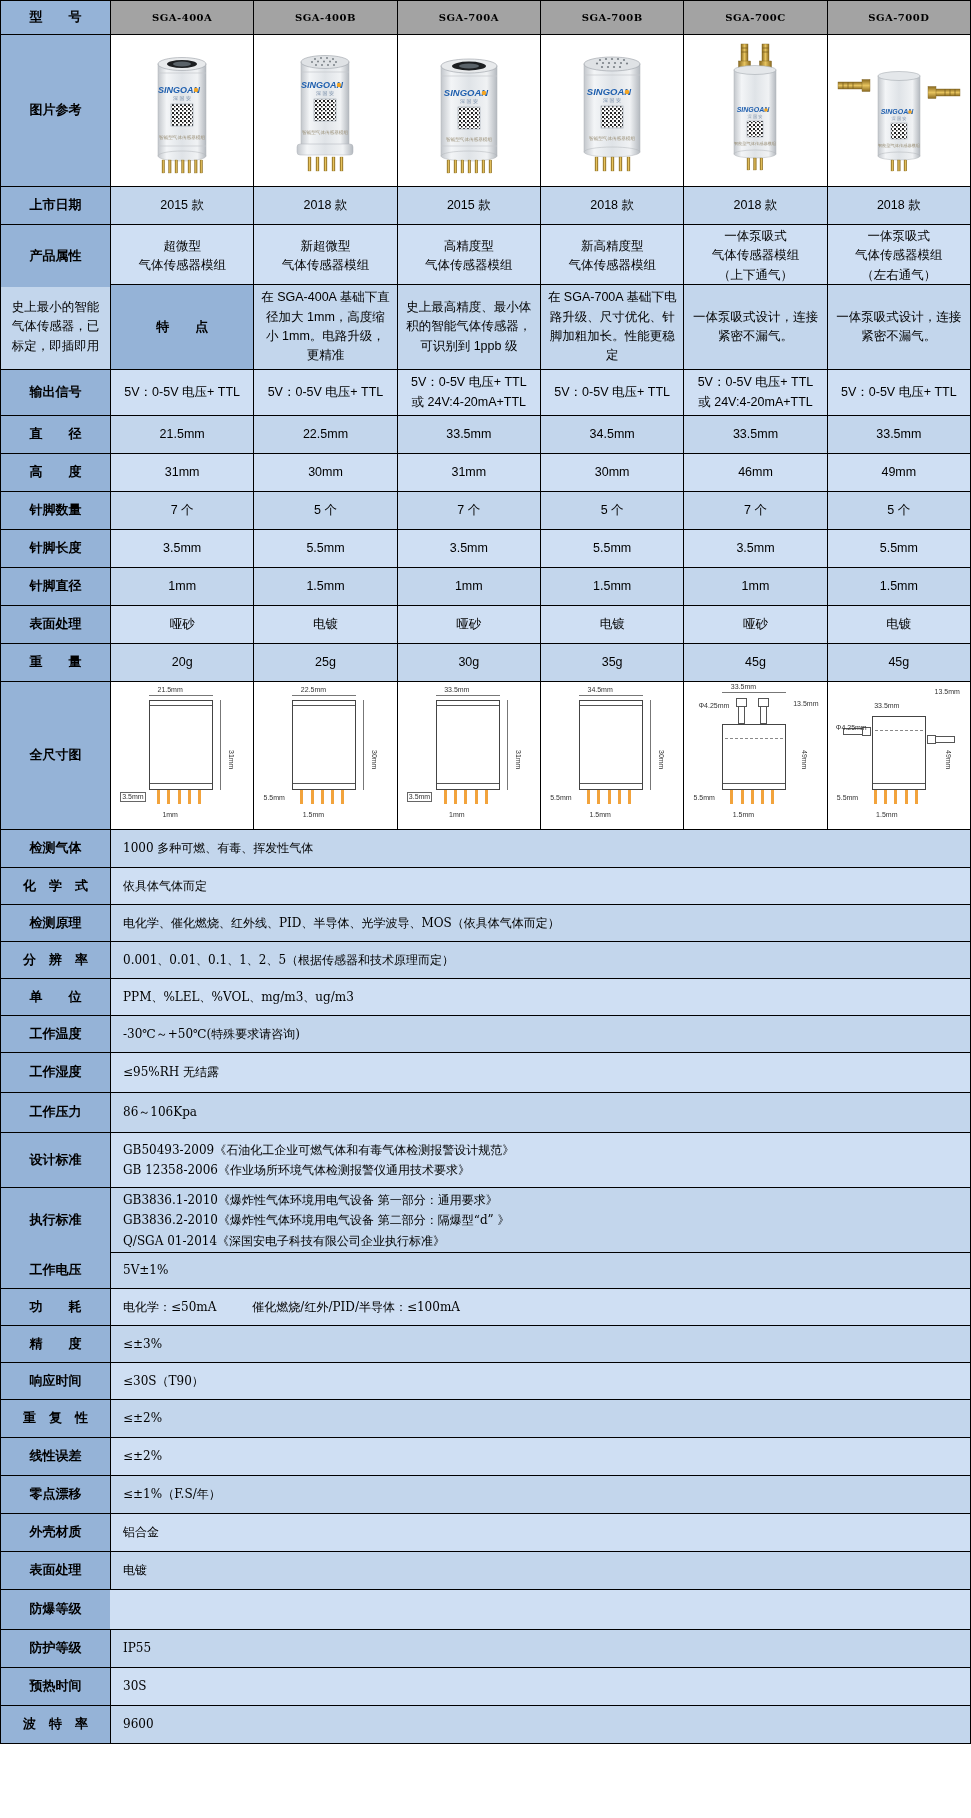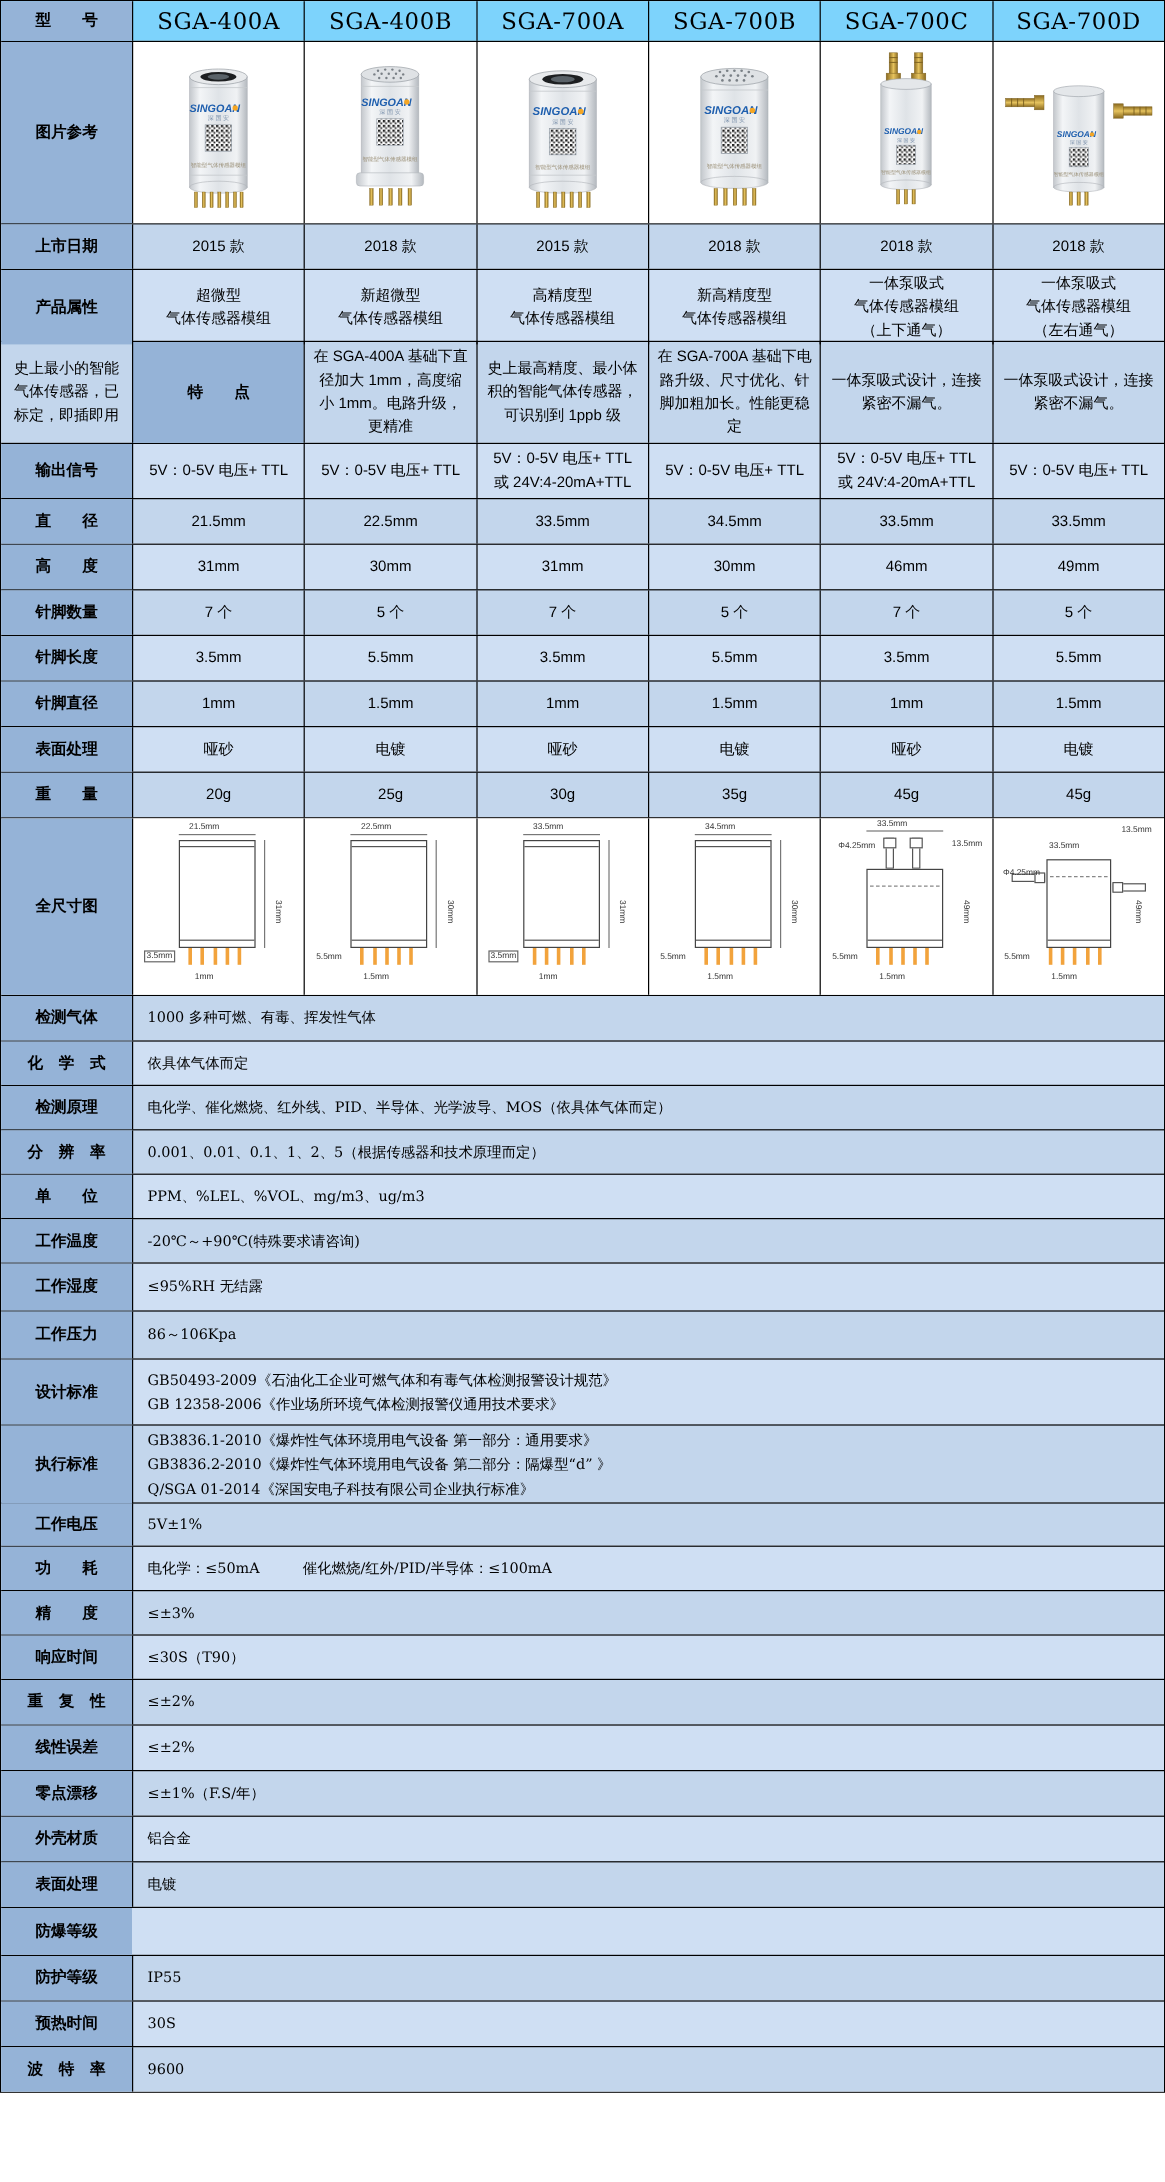--- a/index.html
+++ b/index.html
@@ -7,28 +7,28 @@
   .page{width:971px;height:1818px;overflow:hidden;background:#fff;
         font-family:"Liberation Sans","DejaVu Sans",sans-serif;color:#000;}
   .tbl{width:971px;border:1px solid #000;}
   .row{display:grid;grid-template-columns:109px repeat(6,1fr);}
   .frow{display:grid;grid-template-columns:109px 1fr;}
   .row + .row,.frow + .frow,.row + .frow,.frow + .row{border-top:1px solid #000;}
   .row > div + div,.frow > div + div{border-left:1px solid #000;}
   .cell{min-width:0;}
   .lab{display:flex;align-items:center;justify-content:center;text-align:center;
        background:#95b3d7;font-weight:bold;font-size:13px;line-height:1.25;padding:2px;}
-  .mh{display:flex;align-items:center;justify-content:center;font-weight:normal;
-      font-size:19px;letter-spacing:.5px;font-family:"DejaVu Serif","Liberation Serif",serif;}
+  .mh{display:flex;align-items:center;justify-content:center;font-weight:bold;
+      font-size:10px;letter-spacing:.5px;font-family:"DejaVu Serif","Liberation Serif",serif;}
   .v{display:flex;align-items:center;justify-content:center;text-align:center;
      font-size:12.5px;line-height:1.55;padding:2px 6px;white-space:pre-line;}
   .fv{display:flex;align-items:center;text-align:left;font-size:12px;line-height:1.7;
       padding:2px 12px;white-space:pre-line;
       font-family:"DejaVu Serif","Liberation Serif",serif;}
-  .hdr{background:#7dd3fc;}
+  .hdr{background:#a3a3a3;}
   .rl{background:#cfdff3;}
   .rd{background:#c3d6ec;}
   .photo{background:#fff;display:flex;align-items:flex-end;justify-content:center;overflow:hidden;}
   .dcell{background:#fff;position:relative;overflow:hidden;}
   
   .diag{position:relative;width:126px;height:140px;margin:4px auto 0;color:#333;}
   .dim{position:absolute;font-size:7px;line-height:1.1;white-space:nowrap;}
   .dw{top:0;left:0;right:24px;text-align:center;}
   .dlw{position:absolute;top:9px;left:30px;right:32px;height:1px;background:#777;}
   .dbody{position:absolute;top:14px;left:30px;right:32px;bottom:36px;border:1px solid #444;background:#fff;}
@@ -563,21 +563,21 @@
   <div class="frow rd" style="height:37px">
     <div class="cell lab">分　辨　率</div>
     <div class="cell fv">0.001、0.01、0.1、1、2、5（根据传感器和技术原理而定）</div>
   </div>
   <div class="frow rl" style="height:37px">
     <div class="cell lab">单　　位</div>
     <div class="cell fv">PPM、%LEL、%VOL、mg/m3、ug/m3</div>
   </div>
   <div class="frow rd" style="height:37px">
     <div class="cell lab">工作温度</div>
-    <div class="cell fv">-20℃～+90℃(特殊要求请咨询)</div>
+    <div class="cell fv">-30℃～+50℃(特殊要求请咨询)</div>
   </div>
   <div class="frow rl" style="height:40px">
     <div class="cell lab">工作湿度</div>
     <div class="cell fv">≤95%RH 无结露</div>
   </div>
   <div class="frow rd" style="height:40px">
     <div class="cell lab">工作压力</div>
     <div class="cell fv">86～106Kpa</div>
   </div>
   <div class="frow rl" style="height:55px">

